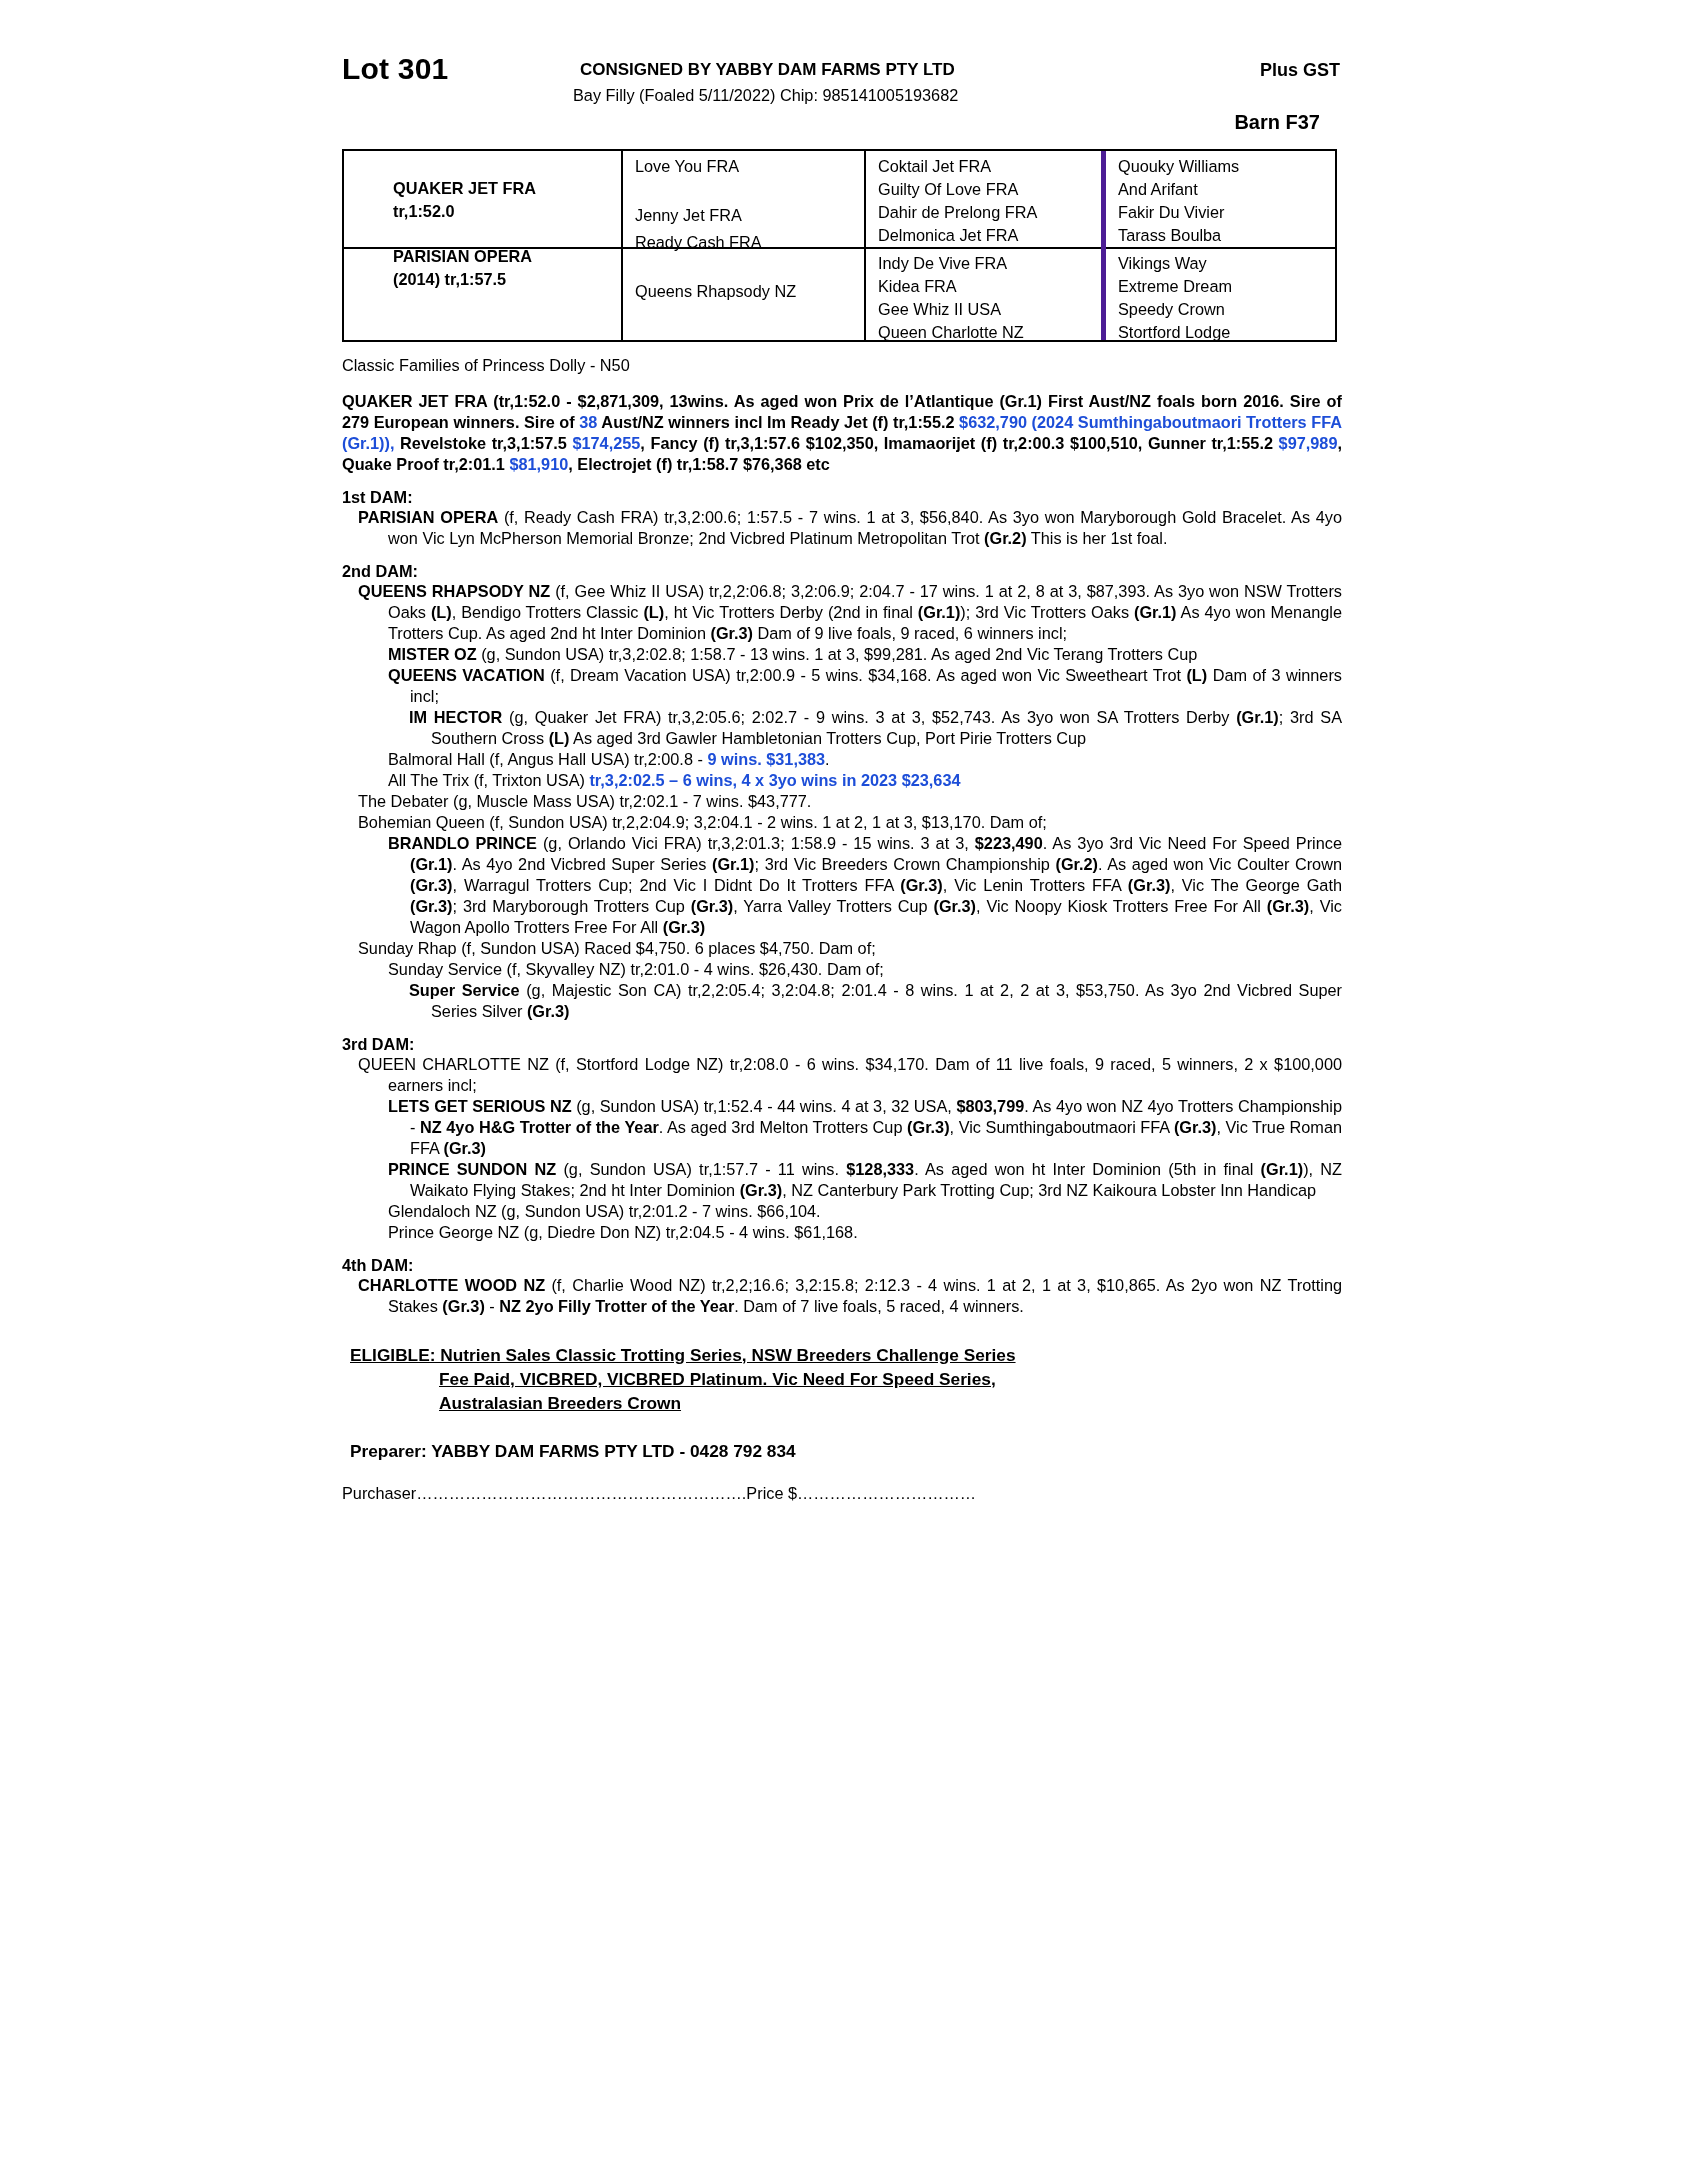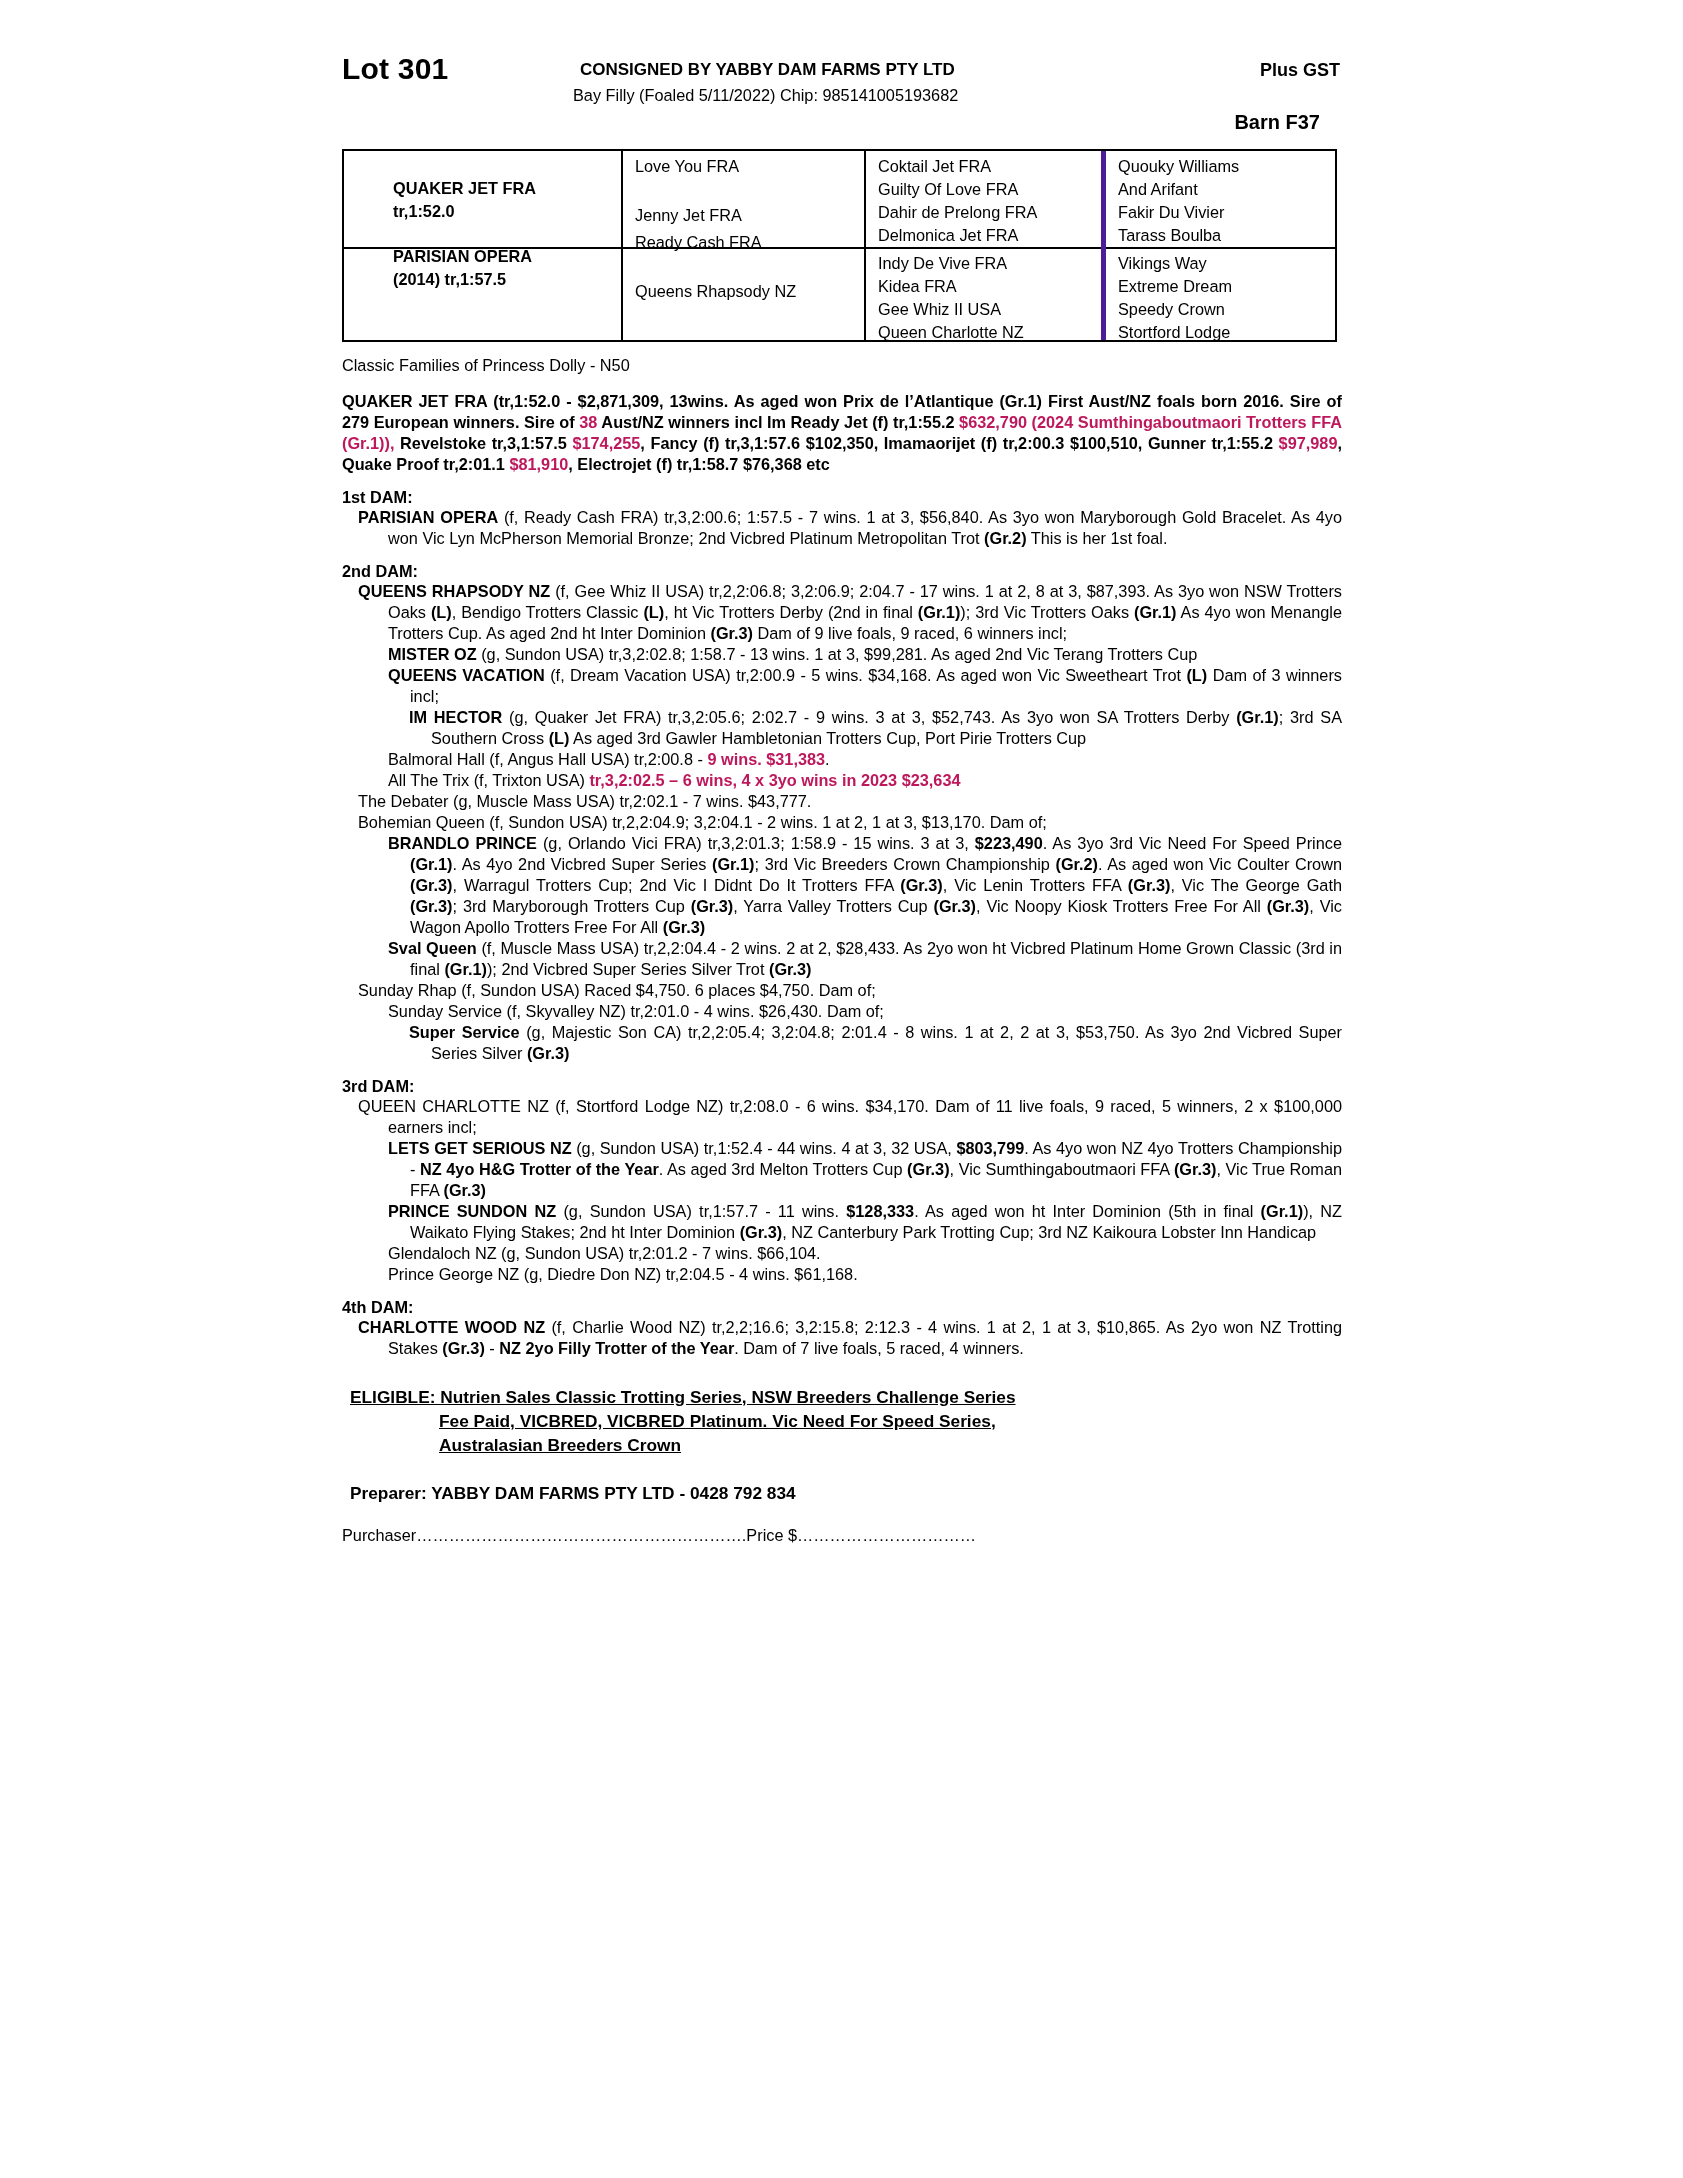--- a/index.html
+++ b/index.html
@@ -110,21 +110,21 @@
     margin-top: 14px;
     font-size: 16.3px;
   }
   .siredesc {
     margin-top: 16px;
     font-size: 16.3px;
     font-weight: bold;
     line-height: 21px;
     text-align: justify;
   }
-  .red { color: #be185d; }
+  .red { color: #1d4ed8; }
   .damhdr {
     font-size: 16.3px;
     font-weight: bold;
     margin-top: 13px;
   }
   p.entry {
     margin: 0;
     font-size: 16.3px;
     line-height: 21px;
     text-align: justify;
@@ -223,21 +223,20 @@
         <div class="damhdr">2nd DAM:</div>
         <p class="entry hang1" style="margin-left: 8px;"><span class="b">QUEENS RHAPSODY NZ</span><span> (f, Gee Whiz II USA) tr,2,2:06.8; 3,2:06.9; 2:04.7 - 17 wins. 1 at 2, 8 at 3, $87,393. As 3yo won NSW Trotters Oaks <span class="b">(L)</span>, Bendigo Trotters Classic <span class="b">(L)</span>, ht Vic Trotters Derby (2nd in final <span class="b">(Gr.1)</span>); 3rd Vic Trotters Oaks <span class="b">(Gr.1)</span> As 4yo won Menangle Trotters Cup. As aged 2nd ht Inter Dominion <span class="b">(Gr.3)</span> Dam of 9 live foals, 9 raced, 6 winners incl;</span></p>
         <p class="entry hang2" style="margin-left: 30px;"><span class="b">MISTER OZ</span><span> (g, Sundon USA) tr,3,2:02.8; 1:58.7 - 13 wins. 1 at 3, $99,281. As aged 2nd Vic Terang Trotters Cup</span></p>
         <p class="entry hang2" style="margin-left: 30px;"><span class="b">QUEENS VACATION</span><span> (f, Dream Vacation USA) tr,2:00.9 - 5 wins. $34,168. As aged won Vic Sweetheart Trot <span class="b">(L)</span> Dam of 3 winners incl;</span></p>
         <p class="entry hang3" style="margin-left: 51px;"><span class="b">IM HECTOR</span><span> (g, Quaker Jet FRA) tr,3,2:05.6; 2:02.7 - 9 wins. 3 at 3, $52,743. As 3yo won SA Trotters Derby <span class="b">(Gr.1)</span>; 3rd SA Southern Cross <span class="b">(L)</span> As aged 3rd Gawler Hambletonian Trotters Cup, Port Pirie Trotters Cup</span></p>
         <p class="entry hang2" style="margin-left: 30px;"><span>Balmoral Hall (f, Angus Hall USA) tr,2:00.8 - </span><span class="red b">9 wins. $31,383</span><span>.</span></p>
         <p class="entry hang2" style="margin-left: 30px;"><span>All The Trix (f, Trixton USA) </span><span class="red b">tr,3,2:02.5 – 6 wins, 4 x 3yo wins in 2023 $23,634</span></p>
         <p class="entry hang1" style="margin-left: 8px;"><span>The Debater (g, Muscle Mass USA) tr,2:02.1 - 7 wins. $43,777.</span></p>
         <p class="entry hang1" style="margin-left: 8px;"><span>Bohemian Queen (f, Sundon USA) tr,2,2:04.9; 3,2:04.1 - 2 wins. 1 at 2, 1 at 3, $13,170. Dam of;</span></p>
         <p class="entry hang2" style="margin-left: 30px;"><span class="b">BRANDLO PRINCE</span><span> (g, Orlando Vici FRA) tr,3,2:01.3; 1:58.9 - 15 wins. 3 at 3, <span class="b">$223,490</span>. As 3yo 3rd Vic Need For Speed Prince <span class="b">(Gr.1)</span>. As 4yo 2nd Vicbred Super Series <span class="b">(Gr.1)</span>; 3rd Vic Breeders Crown Championship <span class="b">(Gr.2)</span>. As aged won Vic Coulter Crown <span class="b">(Gr.3)</span>, Warragul Trotters Cup; 2nd Vic I Didnt Do It Trotters FFA <span class="b">(Gr.3)</span>, Vic Lenin Trotters FFA <span class="b">(Gr.3)</span>, Vic The George Gath <span class="b">(Gr.3)</span>; 3rd Maryborough Trotters Cup <span class="b">(Gr.3)</span>, Yarra Valley Trotters Cup <span class="b">(Gr.3)</span>, Vic Noopy Kiosk Trotters Free For All <span class="b">(Gr.3)</span>, Vic Wagon Apollo Trotters Free For All <span class="b">(Gr.3)</span></span></p>
-        <p class="entry hang2" style="margin-left: 30px;"><span class="b">Sval Queen</span><span> (f, Muscle Mass USA) tr,2,2:04.4 - 2 wins. 2 at 2, $28,433. As 2yo won ht Vicbred Platinum Home Grown Classic (3rd in final <span class="b">(Gr.1)</span>); 2nd Vicbred Super Series Silver Trot <span class="b">(Gr.3)</span></span></p>
         <p class="entry hang1" style="margin-left: 8px;"><span>Sunday Rhap (f, Sundon USA) Raced $4,750. 6 places $4,750. Dam of;</span></p>
         <p class="entry hang2" style="margin-left: 30px;"><span>Sunday Service (f, Skyvalley NZ) tr,2:01.0 - 4 wins. $26,430. Dam of;</span></p>
         <p class="entry hang3" style="margin-left: 51px;"><span class="b">Super Service</span><span> (g, Majestic Son CA) tr,2,2:05.4; 3,2:04.8; 2:01.4 - 8 wins. 1 at 2, 2 at 3, $53,750. As 3yo 2nd Vicbred Super Series Silver <span class="b">(Gr.3)</span></span></p>
         <div class="damhdr">3rd DAM:</div>
         <p class="entry hang1" style="margin-left: 8px;"><span>QUEEN CHARLOTTE NZ (f, Stortford Lodge NZ) tr,2:08.0 - 6 wins. $34,170. Dam of 11 live foals, 9 raced, 5 winners, 2 x $100,000 earners incl;</span></p>
         <p class="entry hang2" style="margin-left: 30px;"><span class="b">LETS GET SERIOUS NZ</span><span> (g, Sundon USA) tr,1:52.4 - 44 wins. 4 at 3, 32 USA, <span class="b">$803,799</span>. As 4yo won NZ 4yo Trotters Championship - <span class="b">NZ 4yo H&amp;G Trotter of the Year</span>. As aged 3rd Melton Trotters Cup <span class="b">(Gr.3)</span>, Vic Sumthingaboutmaori FFA <span class="b">(Gr.3)</span>, Vic True Roman FFA <span class="b">(Gr.3)</span></span></p>
         <p class="entry hang2" style="margin-left: 30px;"><span class="b">PRINCE SUNDON NZ</span><span> (g, Sundon USA) tr,1:57.7 - 11 wins. <span class="b">$128,333</span>. As aged won ht Inter Dominion (5th in final <span class="b">(Gr.1)</span>), NZ Waikato Flying Stakes; 2nd ht Inter Dominion <span class="b">(Gr.3)</span>, NZ Canterbury Park Trotting Cup; 3rd NZ Kaikoura Lobster Inn Handicap</span></p>
         <p class="entry hang2" style="margin-left: 30px;"><span>Glendaloch NZ (g, Sundon USA) tr,2:01.2 - 7 wins. $66,104.</span></p>
         <p class="entry hang2" style="margin-left: 30px;"><span>Prince George NZ (g, Diedre Don NZ) tr,2:04.5 - 4 wins. $61,168.</span></p>
         <div class="damhdr">4th DAM:</div>

